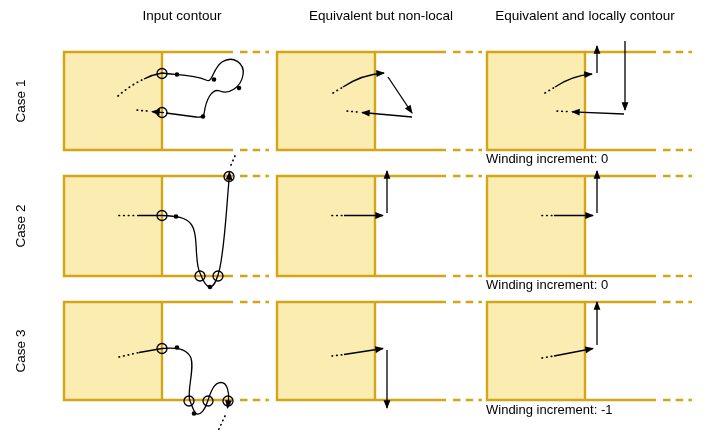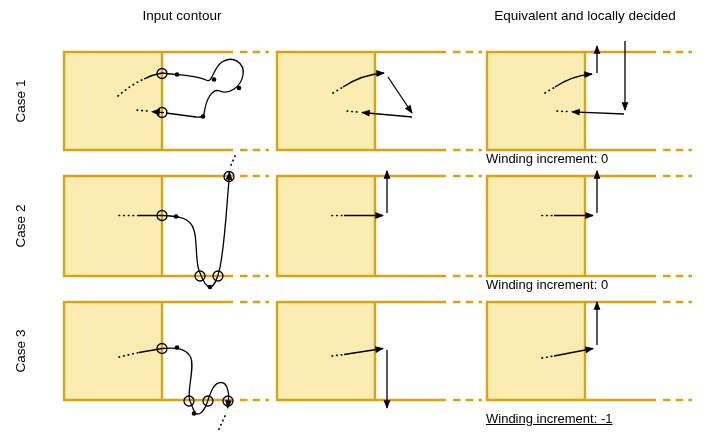--- a/index.html
+++ b/index.html
@@ -18,29 +18,30 @@
   .xc{fill:none;stroke:var(--contour-line,#000);stroke-width:1.3;}
   .dot{fill:var(--contour-line,#000);stroke:none;}
   .arrhead{fill:var(--contour-line,#000);}
 </style>
 </head>
 <body>
 
 <div id="canvas">
 
   <div class="hdr" style="left:182px;">Input contour</div>
-  <div class="hdr" style="left:585px;">Equivalent and locally decided</div>
+  <div class="hdr" style="left:381px;">Equivalent but non-local</div>
+  <div class="hdr" style="left:585px;">Equivalent and locally contour</div>
 
   <div class="case-label" style="left:20px;top:101px;">Case 1</div>
   <div class="case-label" style="left:20px;top:226px;">Case 2</div>
   <div class="case-label" style="left:20px;top:351px;">Case 3</div>
 
   <div class="winding" style="top:151px;">Winding increment: 0</div>
   <div class="winding" style="top:277px;">Winding increment: 0</div>
-  <div class="winding" style="top:411px;text-decoration:underline;">Winding increment: -1</div>
+  <div class="winding" style="top:402px;">Winding increment: -1</div>
 
   <svg width="711" height="439" viewBox="0 0 711 439">
     <defs>
       <marker id="arr" viewBox="0 0 10 8" refX="8.6" refY="4" markerWidth="9.5" markerHeight="7.6" orient="auto" markerUnits="userSpaceOnUse">
         <path class="arrhead" d="M0.5,0.4 L9.6,4 L0.5,7.6 z"></path>
       </marker>
     </defs>
 
     <g>
       <rect class="region" x="64" y="52" width="98" height="98"></rect>

